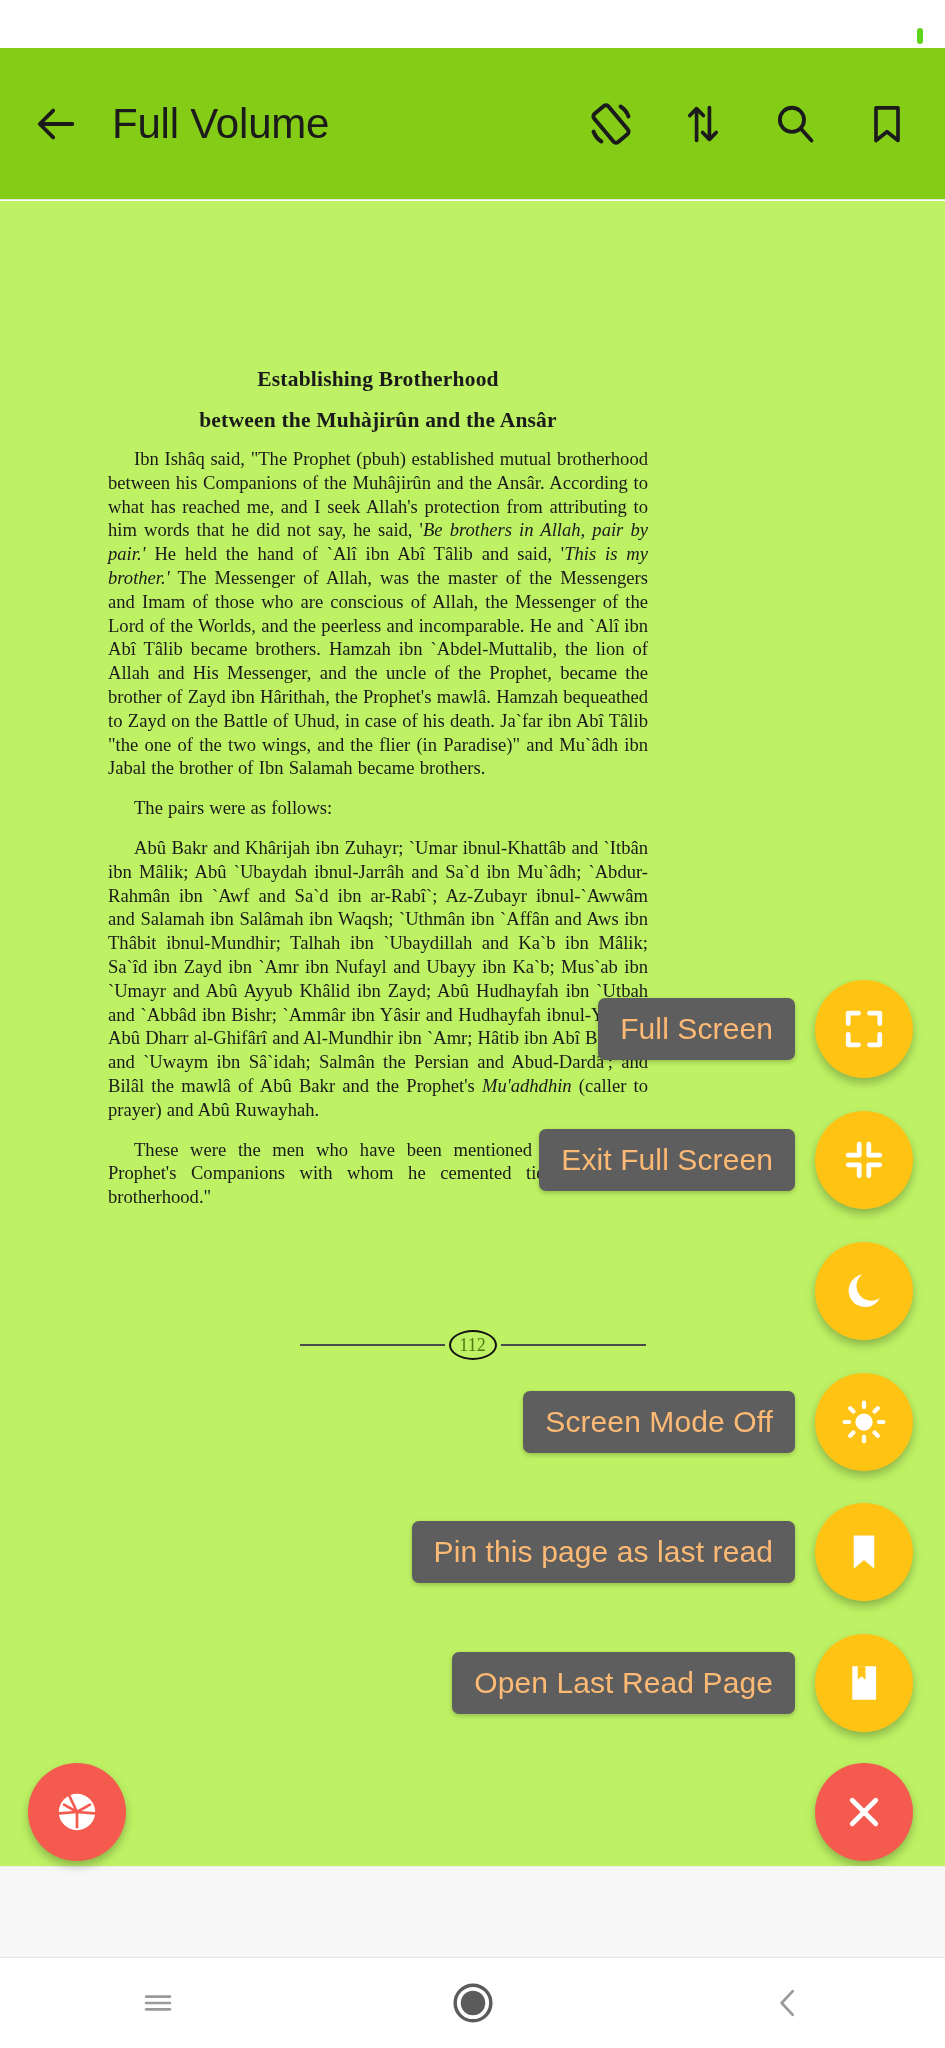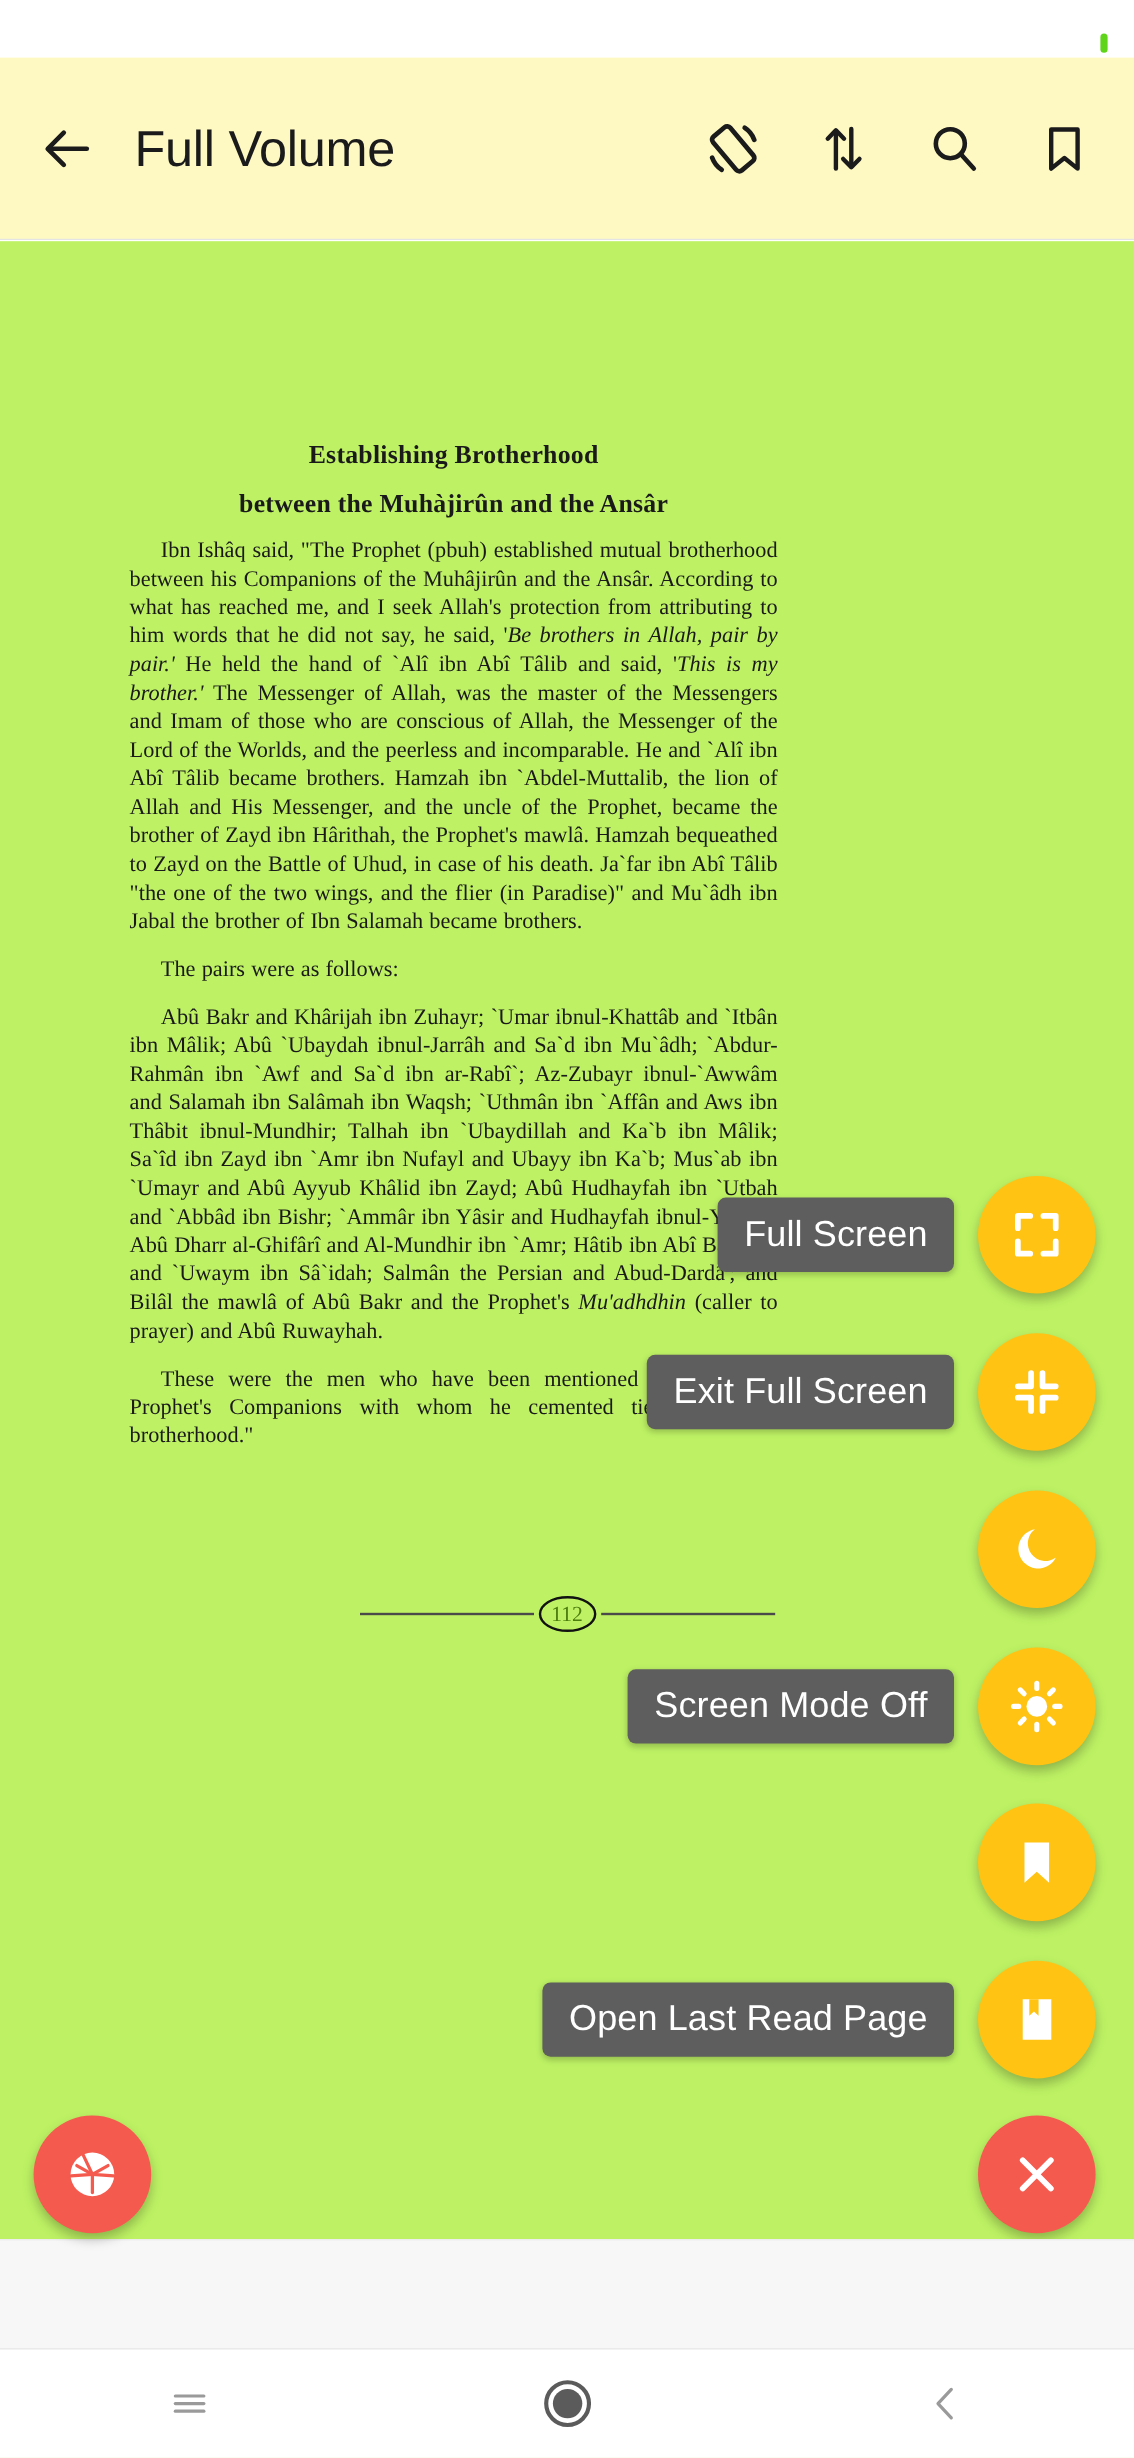--- a/index.html
+++ b/index.html
@@ -18,21 +18,21 @@
   }
   .status-dot {
     position: absolute; right: 22px; top: 28px;
     width: 6px; height: 16px; border-radius: 4px;
     background: #5fd41a;
   }
 
   
   .appbar {
     position: absolute; top: 48px; left: 0; width: 945px; height: 152px;
-    background: #fef9c3;
+    background: #84cc16;
     border-bottom: 1px solid #e4e4e4;
     display: flex; align-items: center;
   }
   .ab-back {
     width: 104px; height: 100%; display: flex;
     align-items: center; justify-content: center;
     padding-left: 10px;
   }
   .ab-title {
     font-size: 42px; font-weight: 500; color: #1b1b1b;
@@ -99,21 +99,21 @@
     display: flex; align-items: center; justify-content: center;
     box-shadow: 0 5px 10px rgba(0,0,0,0.26);
   }
   .fab.amber { background: #FFC314; }
   .fab.red   { background: #F55A4E; }
 
   .tip {
     position: absolute; right: 150px;
     height: 62px; border-radius: 7px;
     background: #5e5e5e;
-    color: #ffffff;
+    color: #fdba74;
     display: flex; align-items: center;
     padding: 0 22px;
     font-size: 30px; font-weight: 400;
     letter-spacing: 0.1px;
     white-space: nowrap;
     box-shadow: 0 2px 5px rgba(0,0,0,0.22);
   }
 
   
   .row1 { top: 980px; }
@@ -289,20 +289,21 @@
           <line x1="19.8" y1="12" x2="22.1" y2="12"></line>
           <line x1="4.8" y1="4.8" x2="6.5" y2="6.5"></line>
           <line x1="17.5" y1="17.5" x2="19.2" y2="19.2"></line>
           <line x1="4.8" y1="19.2" x2="6.5" y2="17.5"></line>
           <line x1="17.5" y1="6.5" x2="19.2" y2="4.8"></line>
         </g>
       </svg>
     </span>
   </div>
 
+  <div class="tip tip5">Pin this page as last read</div>
   <div class="fab amber row5">
     <span>
       <svg width="44" height="44" viewBox="0 0 24 24">
         <path d="M6.4 3 h11.2 v18.2 l-5.6 -4.9 l-5.6 4.9 z" fill="#ffffff"></path>
       </svg>
     </span>
   </div>
 
   <div class="tip tip6">Open Last Read Page</div>
   <div class="fab amber row6">

